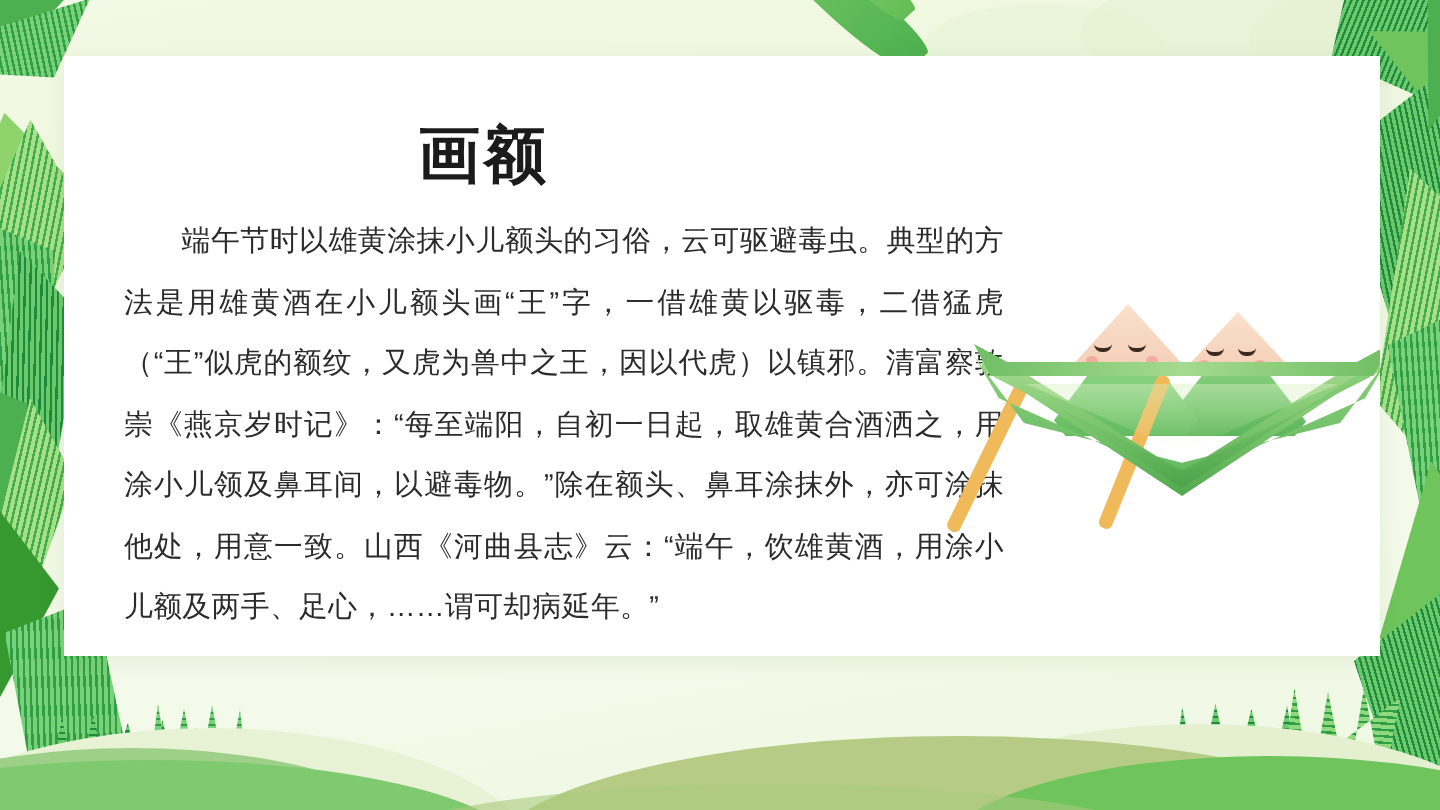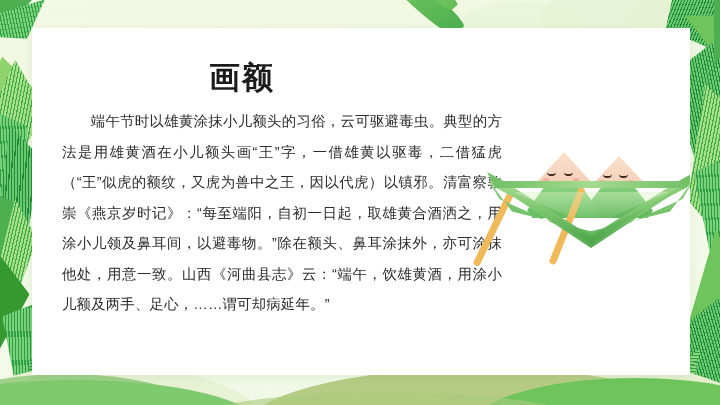--- a/index.html
+++ b/index.html
@@ -36,21 +36,21 @@
     background-image:repeating-linear-gradient(95deg,#43ad4b 0 1.2px,#a8e08a 1.2px 3.2px);
   }
   .solid-a{ background:#4cb050; }
   .solid-b{ background:#6fc45c; }
   .solid-c{ background:#8fd36d; }
   .solid-d{ background:#35992f; }
 
   
   #card{
     position:absolute;
-    left:32px; top:28px; width:658px; height:347px;
+    left:32px; top:28px; width:658px; height:300px;
     background:#ffffff;
     box-shadow:0 2px 10px rgba(90,130,60,.10);
     overflow:hidden;
   }
   #title{
     position:absolute; left:0; top:34px; width:420px;
     text-align:center;
     font-size:31px; font-weight:bold; color:#1b1b1b;
     letter-spacing:2px;
     line-height:1;

